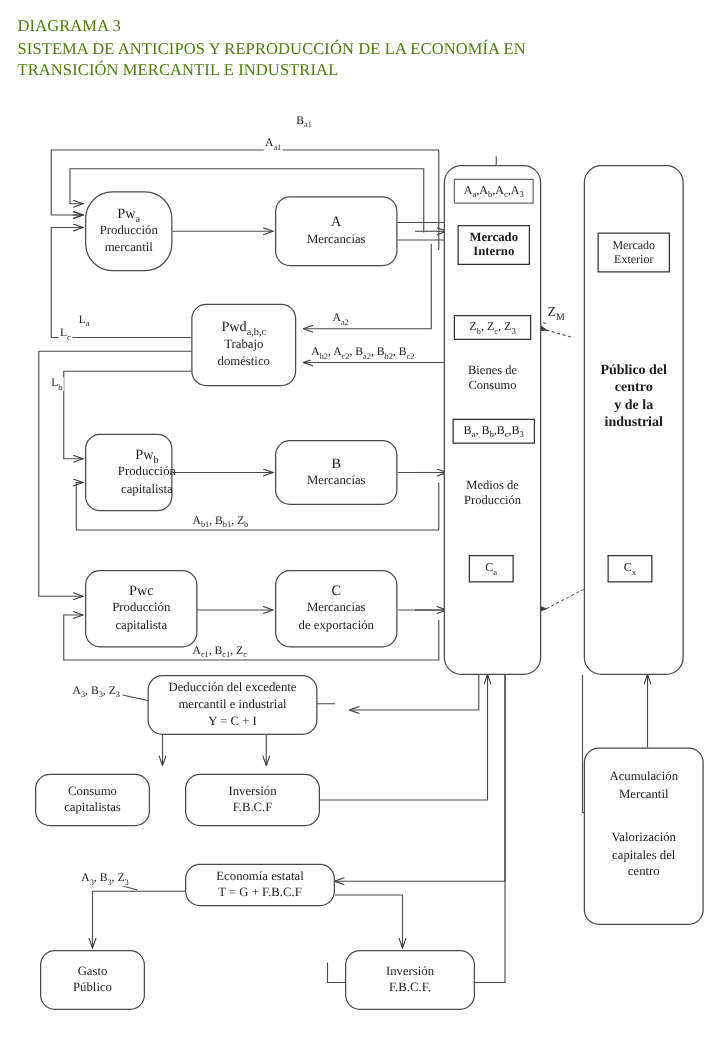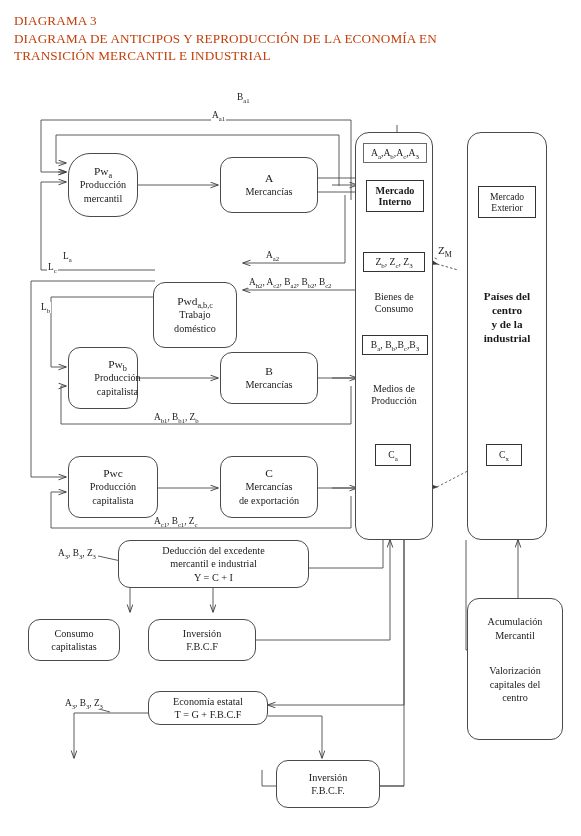--- a/index.html
+++ b/index.html
@@ -29,21 +29,21 @@
     pointer-events: none;
   }
   .title {
     position: absolute;
     left: 14px;
     top: 12px;
     width: 545px;
     font-size: 13.2px;
     line-height: 17.6px;
     letter-spacing: 0.1px;
-    color: #c2410c;
+    color: #4d7c0f;
   }
   .title div { white-space: nowrap; }
 
   
   .rbox {
     position: absolute;
     border: 1px solid #4a4a4a;
     border-radius: 12px;
     background: #fff;
     display: flex;
@@ -107,21 +107,21 @@
   }
   sub { font-size: 0.72em; line-height: 0; }
 </style>
 </head>
 <body>
 
 <div id="canvas">
 
   <div class="title">
     <div>DIAGRAMA 3</div>
-    <div>DIAGRAMA DE ANTICIPOS Y REPRODUCCIÓN DE LA ECONOMÍA EN</div>
+    <div>SISTEMA DE ANTICIPOS Y REPRODUCCIÓN DE LA ECONOMÍA EN</div>
     <div>TRANSICIÓN MERCANTIL E INDUSTRIAL</div>
   </div>
 
   <svg id="svg-layer" viewBox="0 0 581 836">
     <defs>
       <marker id="ah" markerWidth="9" markerHeight="9" refX="8" refY="3.2" orient="auto" markerUnits="userSpaceOnUse">
         <path d="M0.5,0.4 L8.4,3.2 L0.5,6.0" fill="none" stroke="#3a3a3a" stroke-width="0.9"></path>
       </marker>
       <marker id="ahd" markerWidth="9" markerHeight="9" refX="8" refY="3.2" orient="auto" markerUnits="userSpaceOnUse">
         <path d="M0.5,0.4 L8.4,3.2 L0.5,6.0 Z" fill="#3a3a3a" stroke="#3a3a3a" stroke-width="0.7"></path>
@@ -210,21 +210,21 @@
     <span class="l1">Pw<sub>a</sub></span>
     <span class="l2">Producción</span>
     <span class="l3">mercantil</span>
   </div>
 
   <div class="rbox" style="left:220px; top:157px; width:98px; height:56px;">
     <span class="l1">A</span>
     <span class="l2">Mercancías</span>
   </div>
 
-  <div class="rbox" style="left:153px; top:243px; width:84px; height:66px;margin-top:39px;">
+  <div class="rbox" style="left:153px; top:243px; width:84px; height:66px;">
     <span class="l1">Pwd<sub>a,b,c</sub></span>
     <span class="l2">Trabajo</span>
     <span class="l3">doméstico</span>
   </div>
 
   <div class="rbox" style="left:68px; top:347px; width:70px; height:62px;padding-left:32px;">
     <span class="l1">Pw<sub>b</sub></span>
     <span class="l2">Producción</span>
     <span class="l3">capitalista</span>
   </div>
@@ -239,41 +239,45 @@
     <span class="l2">Producción</span>
     <span class="l3">capitalista</span>
   </div>
 
   <div class="rbox" style="left:220px; top:456px; width:98px; height:62px;">
     <span class="l1">C</span>
     <span class="l2">Mercancías</span>
     <span class="l3">de exportación</span>
   </div>
 
-  <div class="rbox" style="left:118px; top:540px; width:191px; height:48px;">
+  <div class="rbox" style="left:118px; top:540px; width:136px; height:48px;">
     <span class="l1" style="font-size:10.2px">Deducción del excedente</span>
     <span class="l2">mercantil e industrial</span>
     <span class="l3">Y = C + I</span>
   </div>
 
   <div class="rbox" style="left:28px; top:619px; width:92px; height:42px;">
     <span class="l1" style="font-size:10.2px">Consumo</span>
     <span class="l2">capitalistas</span>
   </div>
 
   <div class="rbox" style="left:148px; top:619px; width:108px; height:42px;">
     <span class="l1" style="font-size:10.2px">Inversión</span>
     <span class="l2">F.B.C.F</span>
   </div>
 
   <div class="rbox" style="left:148px; top:691px; width:120px; height:34px;">
     <span class="l1" style="font-size:10.2px">Economía estatal</span>
     <span class="l2">T = G + F.B.C.F</span>
   </div>
 
+  <div class="rbox" style="left:32px; top:760px; width:84px; height:48px;">
+    <span class="l1" style="font-size:10.2px">Gasto</span>
+    <span class="l2">Público</span>
+  </div>
 
   <div class="rbox" style="left:276px; top:760px; width:104px; height:48px;">
     <span class="l1" style="font-size:10.2px">Inversión</span>
     <span class="l2">F.B.C.F.</span>
   </div>
 
   <div class="rbox" style="left:467px; top:598px; width:96px; height:142px; justify-content:flex-start; padding-top:16px;">
     <span class="l1" style="font-size:10.2px">Acumulación</span>
     <span class="l2">Mercantil</span>
     <span style="height:22px"></span>
@@ -316,21 +320,21 @@
   </div>
 
   <div class="column" style="left:467px; top:132px; width:80px; height:408px;"></div>
 
   <div class="sqbox" style="left:478px; top:186px; width:58px; height:32px; flex-direction:column;">
     <span>Mercado</span>
     <span>Exterior</span>
   </div>
 
   <div class="ftext bold" style="left:470px; top:289px; width:74px;">
-    <div>Países del</div>
+    <div>Público del</div>
     <div>centro</div>
     <div>y de la</div>
     <div>industrial</div>
   </div>
 
   <div class="sqbox" style="left:486px; top:444px; width:36px; height:22px;">
     <span>C<sub>x</sub></span>
   </div>
 
   <div class="elabel" style="left:236px; top:92px;">B<sub>a1</sub></div>

